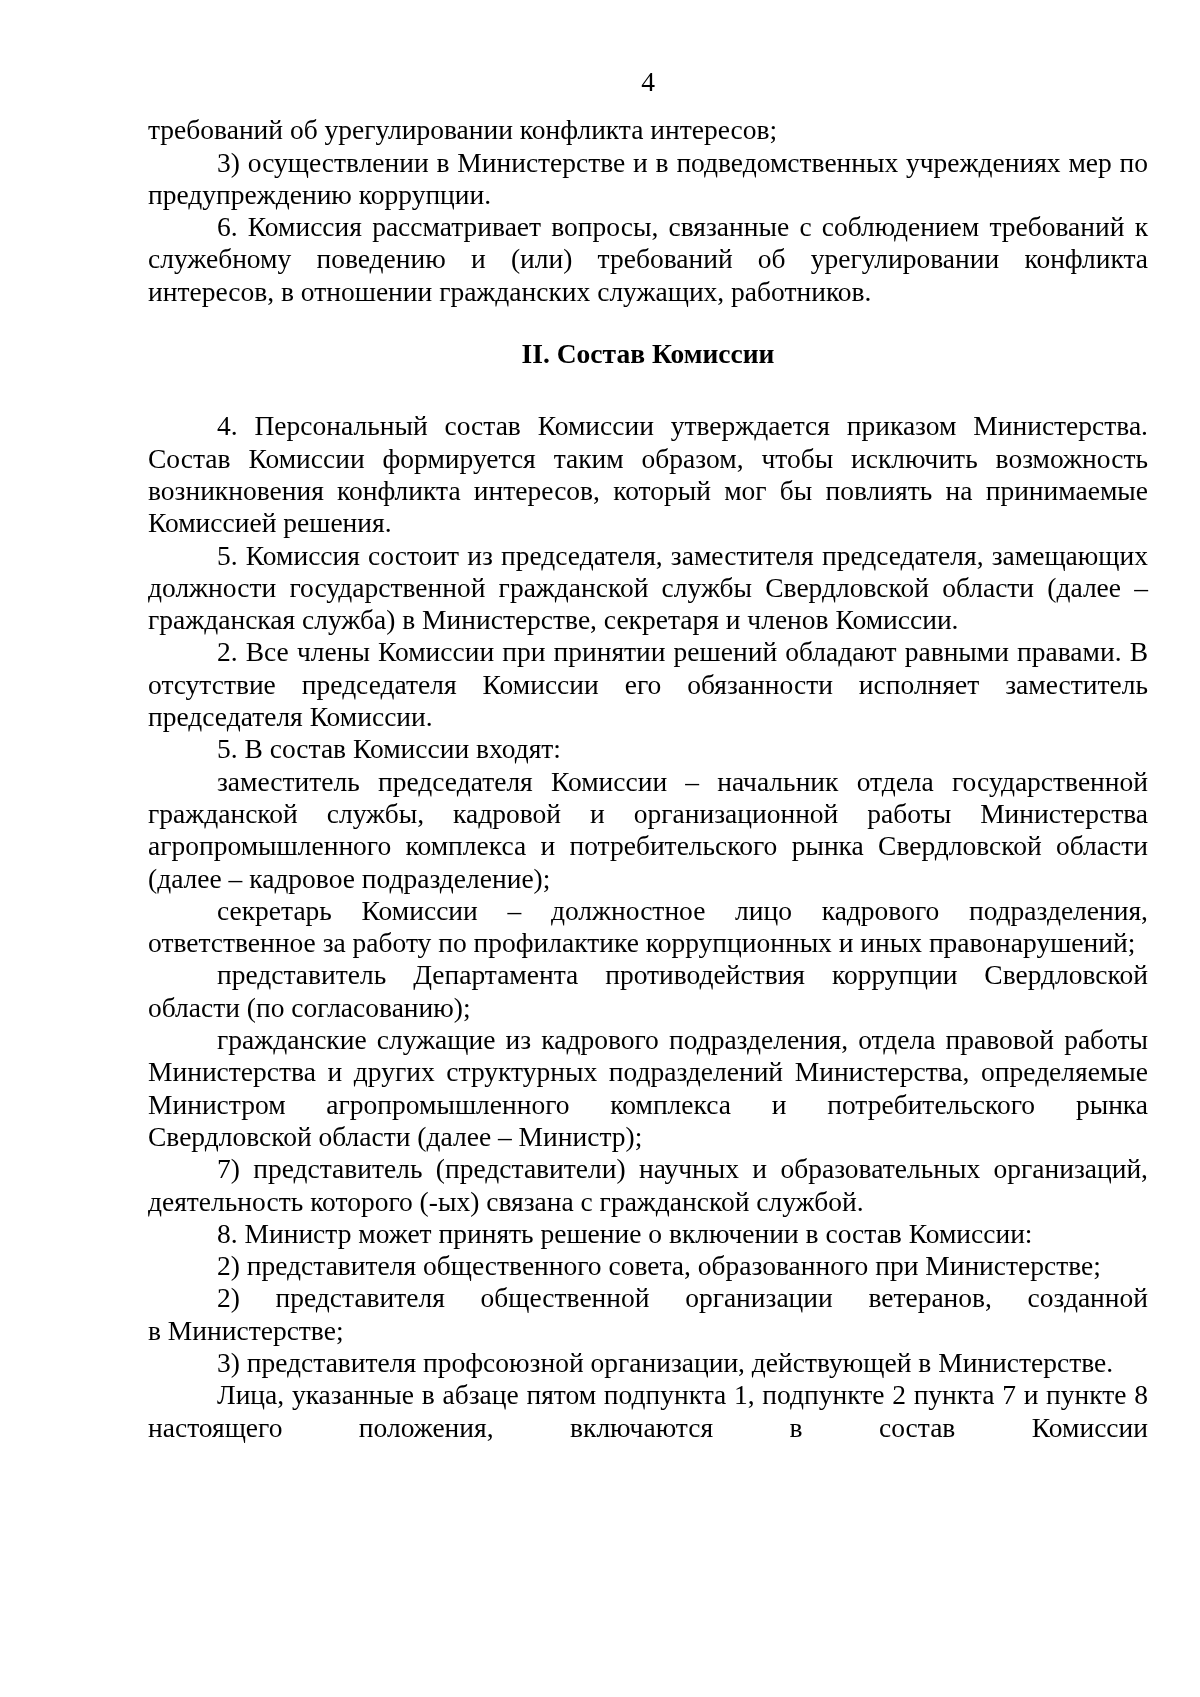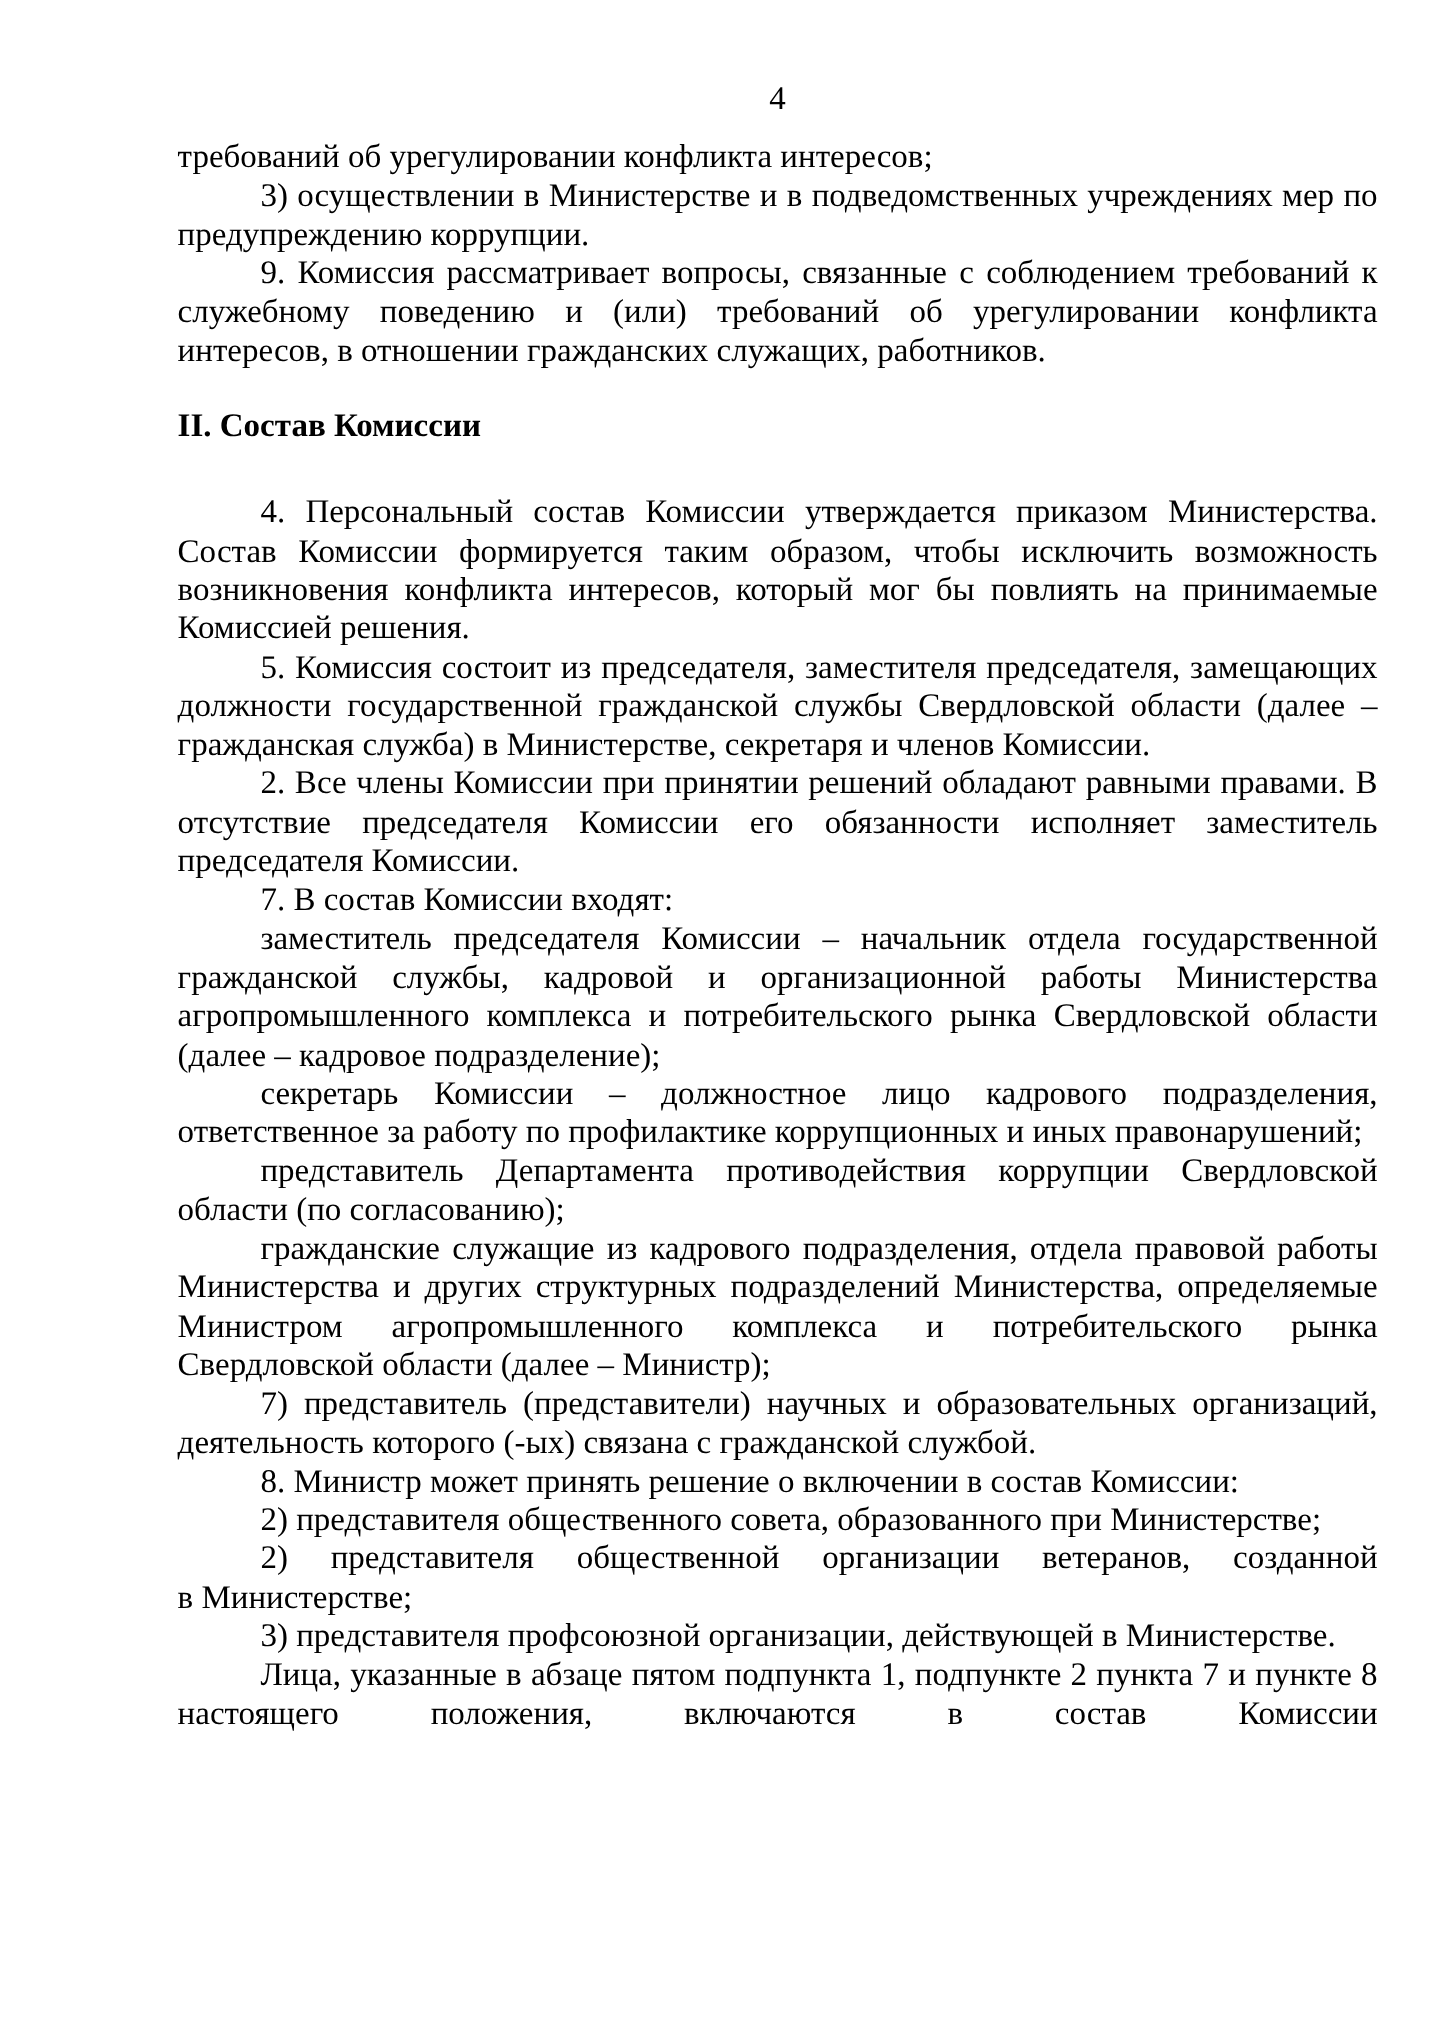--- a/index.html
+++ b/index.html
@@ -33,40 +33,40 @@
   }
   .paragraph.indent {
     text-indent: 69px;
     font-family: Liberation Serif, serif;
   }
   .paragraph.justify-last {
     text-align-last: justify;
   }
   .heading {
     margin: 30px 0 40px 0;
-    text-align: left;
+    text-align: center;
     font-weight: bold;
     font-size: 27.5px;
     line-height: 32.3px;
   }
 </style>
 </head>
 <body>
 
 <div class="page">
   <div class="page-number">4</div>
   <div class="doc-body">
       <p class="paragraph">требований об урегулировании конфликта интересов;</p>
       <p class="paragraph indent">3) осуществлении в Министерстве и в подведомственных учреждениях мер по предупреждению коррупции.</p>
-      <p class="paragraph indent">9. Комиссия рассматривает вопросы, связанные с соблюдением требований к служебному поведению и (или) требований об урегулировании конфликта интересов, в отношении гражданских служащих, работников.</p>
+      <p class="paragraph indent">6. Комиссия рассматривает вопросы, связанные с соблюдением требований к служебному поведению и (или) требований об урегулировании конфликта интересов, в отношении гражданских служащих, работников.</p>
       <h2 class="heading">II. Состав Комиссии</h2>
       <p class="paragraph indent">4. Персональный состав Комиссии утверждается приказом Министерства. Состав Комиссии формируется таким образом, чтобы исключить возможность возникновения конфликта интересов, который мог бы повлиять на принимаемые Комиссией решения.</p>
       <p class="paragraph indent">5. Комиссия состоит из председателя, заместителя председателя, замещающих должности государственной гражданской службы Свердловской области (далее – гражданская служба) в Министерстве, секретаря и членов Комиссии.</p>
       <p class="paragraph indent">2. Все члены Комиссии при принятии решений обладают равными правами. В отсутствие председателя Комиссии его обязанности исполняет заместитель председателя Комиссии.</p>
-      <p class="paragraph indent">7. В состав Комиссии входят:</p>
+      <p class="paragraph indent">5. В состав Комиссии входят:</p>
       <p class="paragraph indent">заместитель председателя Комиссии – начальник отдела государственной гражданской службы, кадровой и организационной работы Министерства агропромышленного комплекса и потребительского рынка Свердловской области (далее – кадровое подразделение);</p>
       <p class="paragraph indent">секретарь Комиссии – должностное лицо кадрового подразделения, ответственное за работу по профилактике коррупционных и иных правонарушений;</p>
       <p class="paragraph indent">представитель Департамента противодействия коррупции Свердловской области (по согласованию);</p>
       <p class="paragraph indent">гражданские служащие из кадрового подразделения, отдела правовой работы Министерства и других структурных подразделений Министерства, определяемые Министром агропромышленного комплекса и&nbsp;потребительского рынка Свердловской области (далее – Министр);</p>
       <p class="paragraph indent">7) представитель (представители) научных и образовательных организаций, деятельность которого (-ых) связана с гражданской службой.</p>
       <p class="paragraph indent">8. Министр может принять решение о включении в состав Комиссии:</p>
       <p class="paragraph indent">2) представителя общественного совета, образованного при Министерстве;</p>
       <p class="paragraph indent">2) представителя общественной организации ветеранов, созданной в&nbsp;Министерстве;</p>
       <p class="paragraph indent">3) представителя профсоюзной организации, действующей в Министерстве.</p>
       <p class="paragraph indent justify-last">Лица, указанные в абзаце пятом подпункта 1, подпункте 2 пункта&nbsp;7 и&nbsp;пункте&nbsp;8 настоящего положения, включаются в состав Комиссии</p>

